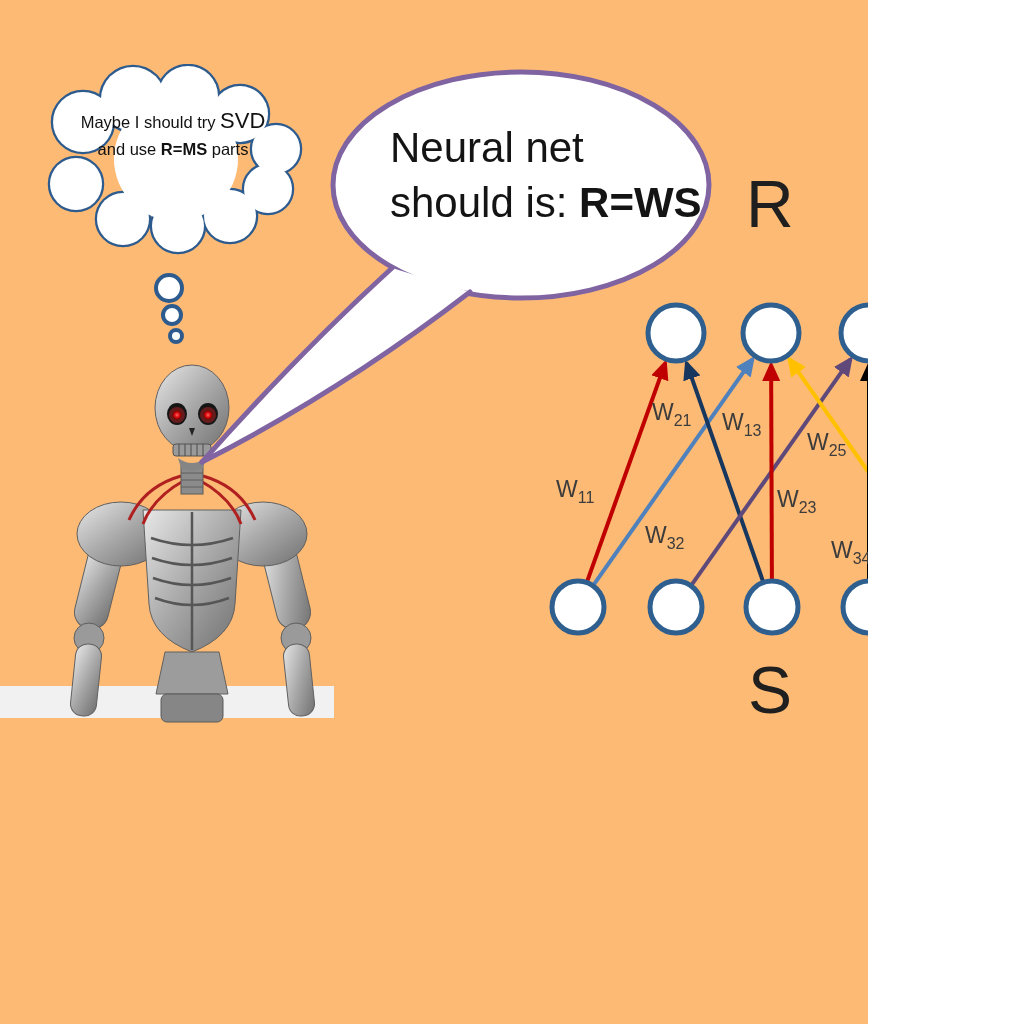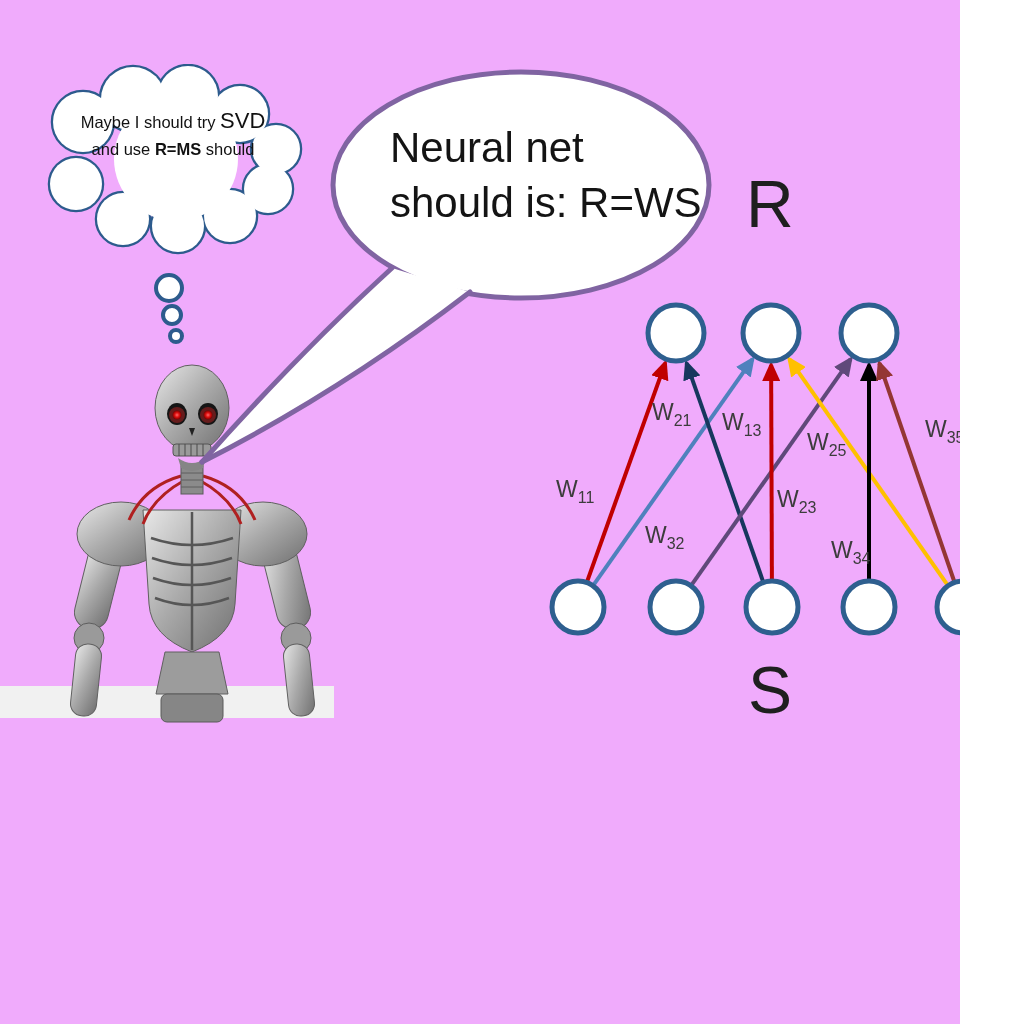--- a/index.html
+++ b/index.html
@@ -1,16 +1,16 @@
 <!DOCTYPE html>
 <html><head>
 <meta charset="utf-8">
 <style>
   html,body{margin:0;padding:0;background:#ffffff;}
-  .canvas{position:relative;width:960px;height:1024px;background:#f0abfc;overflow:hidden;
+  .canvas{position:relative;width:868px;height:1024px;background:#fdba74;overflow:hidden;
           font-family:"Liberation Sans",sans-serif;}
   .gray-strip{position:absolute;left:0;top:686px;width:334px;height:32px;background:#f1f1f1;}
   .robot{position:absolute;left:45px;top:352px;width:295px;height:375px;}
   .thought-cloud{position:absolute;left:28px;top:64px;width:292px;height:212px;}
   .cloud-svg{position:absolute;left:0;top:0;width:100%;height:100%;}
   .cloud-text{position:absolute;left:16px;top:40px;width:258px;text-align:center;
               font-size:16.5px;line-height:1.5;color:#111;}
   .cloud-text .lg{font-size:22px;}
   .thought-trail{position:absolute;left:145px;top:272px;width:70px;height:85px;}
   .speech-bubble{position:absolute;left:180px;top:62px;width:540px;height:420px;}
@@ -114,21 +114,21 @@
           <circle cx="240" cy="125" r="24"></circle>
         <circle cx="202" cy="152" r="26"></circle>
           <circle cx="150" cy="162" r="26"></circle>
           <circle cx="95" cy="155" r="26"></circle>
         <circle cx="48" cy="120" r="26"></circle>
           <circle cx="148" cy="95" r="62"></circle>
       </g>
     </svg>
     <div class="cloud-text">
         <div><span>Maybe I should try </span><span class="lg">SVD</span></div>
-        <div><span>and use </span><span style="font-weight: 700; margin-top: 46px;">R=MS</span><span> should</span></div>
+        <div><span>and use </span><span style="font-weight: 700; margin-top: 46px;">R=MS</span><span> parts</span></div>
       </div>
   </div>
 
   <svg class="thought-trail" viewBox="0 0 70 85">
     <g fill="#ffffff" stroke-width="4" stroke="#2d5b8d">
       <circle cx="24" cy="16" r="13"></circle>
         <circle cx="27" cy="43" r="9"></circle>
         <circle cx="31" cy="64" r="6"></circle>
     </g>
   </svg>
@@ -139,21 +139,21 @@
         <ellipse cx="341" cy="123" rx="188" ry="113"></ellipse>
       </g>
       <path d="M212,206 Q120,290 22,400 Q160,330 290,230 Z" fill="#ffffff" stroke="none"></path>
       <g fill="none" stroke-width="5" stroke-linecap="round" stroke="#8064a2">
         <path d="M212,206 Q120,290 22,400"></path>
         <path d="M22,400 Q160,330 290,230"></path>
       </g>
     </svg>
     <div class="bubble-text">
         <div><span>Neural net</span></div>
-        <div><span>should is: </span><span style="font-weight: 400;">R=WS</span></div>
+        <div><span>should is: </span><span style="font-weight: 700;">R=WS</span></div>
       </div>
   </div>
 
   <div class="layer-label" id="rlabel">R</div>
   <div class="layer-label" id="slabel">S</div>
 
   <svg class="network" id="net" viewBox="0 0 1024 1024">
       <defs>
         <marker id="arrow-0" markerUnits="userSpaceOnUse" markerWidth="20" markerHeight="18" refX="16" refY="9" orient="auto">
           <path d="M0,0 L20,9 L0,18 Z" fill="#c00000"></path>

